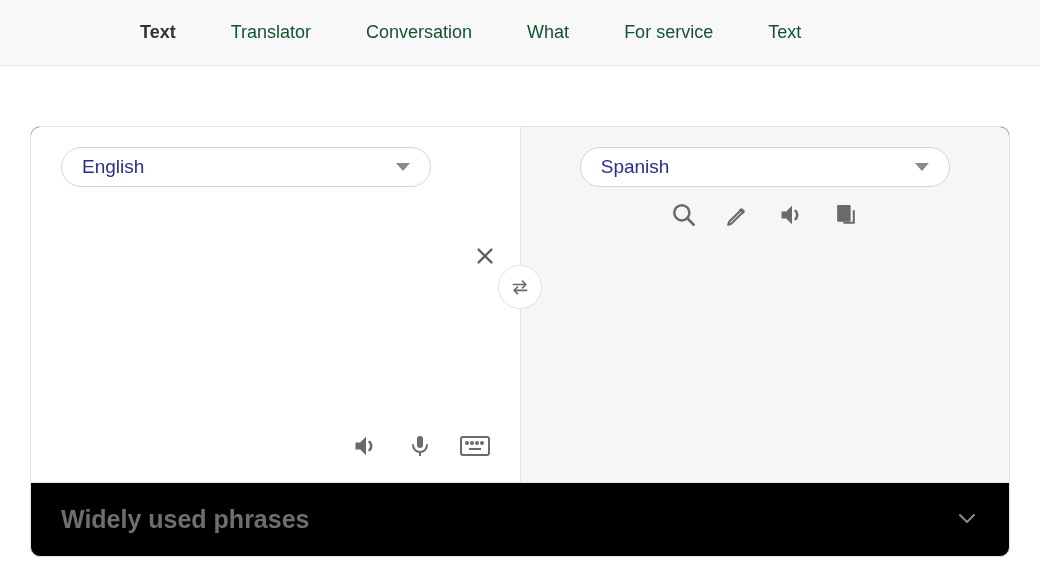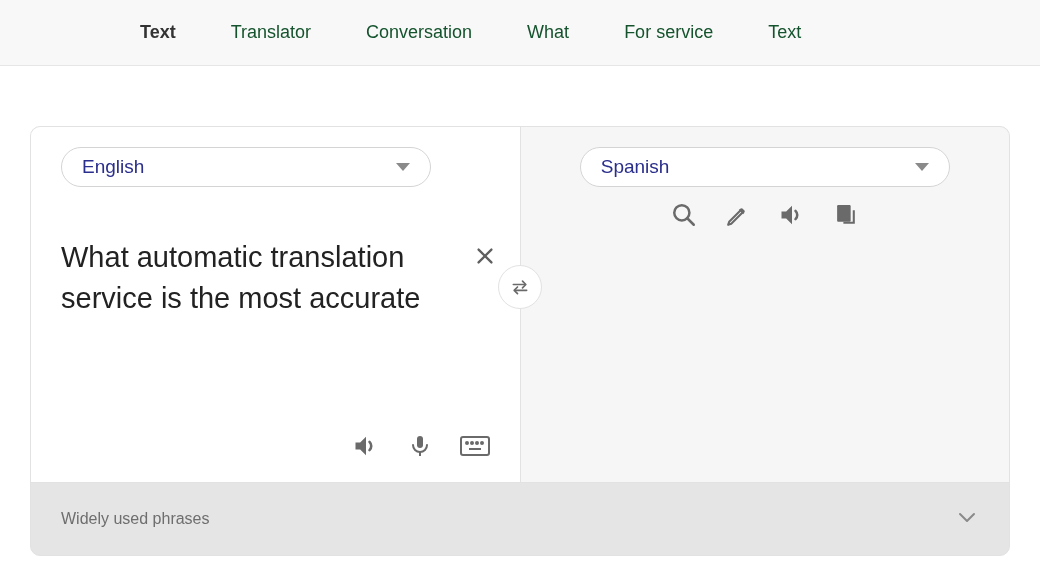--- a/index.html
+++ b/index.html
@@ -29,21 +29,21 @@
       cursor: pointer;
     }
     .topnav-item.active {
       font-weight: 700;
       color: #333333;
     }
     .card {
       margin: 60px 30px 0 30px;
       border: 1px solid #e2e2e2;
       border-radius: 10px;
-      background: #e5e5e5;
+      background: #000000;
       overflow: hidden;
     }
     .panels {
       display: flex;
       position: relative;
     }
     .panel {
       flex: 1;
       padding: 20px 30px 18px 30px;
       min-height: 355px;
@@ -129,22 +129,23 @@
       justify-content: center;
     }
     .footer-row {
       display: flex;
       align-items: center;
       justify-content: space-between;
       border-top: 1px solid #e2e2e2;
       padding: 22px 30px;
     }
     .footer-label {
-      font-size: 16px;
+      font-size: 25px;
       color: #6e6e6e;
+      font-weight: bold;
     }
     .chevron-down {
       color: #8a8a8a;
     }
   </style>
 </head>
 <body>
 
 <div class="topnav">
   <div class="topnav-item active">Text</div>
@@ -157,21 +158,20 @@
 
 <div class="card">
   <div class="panels">
 
     <div class="panel panel-left">
       <div class="lang-select">
         <span class="lang-select-label">English</span>
         <span class="caret-down"></span>
       </div>
       <div class="text-area">
-        <span>What automatic translation service is the most accurate</span>
         <span class="clear-btn">
           <svg width="22" height="22" viewBox="0 0 24 24" fill="none" stroke="currentColor" stroke-width="2.5" stroke-linecap="round">
             <line x1="5" y1="5" x2="19" y2="19"></line>
             <line x1="19" y1="5" x2="5" y2="19"></line>
           </svg>
         </span>
       </div>
       <div class="toolbar">
         <span class="toolbar-icon">
           <svg width="28" height="28" viewBox="0 0 24 24" fill="currentColor">

